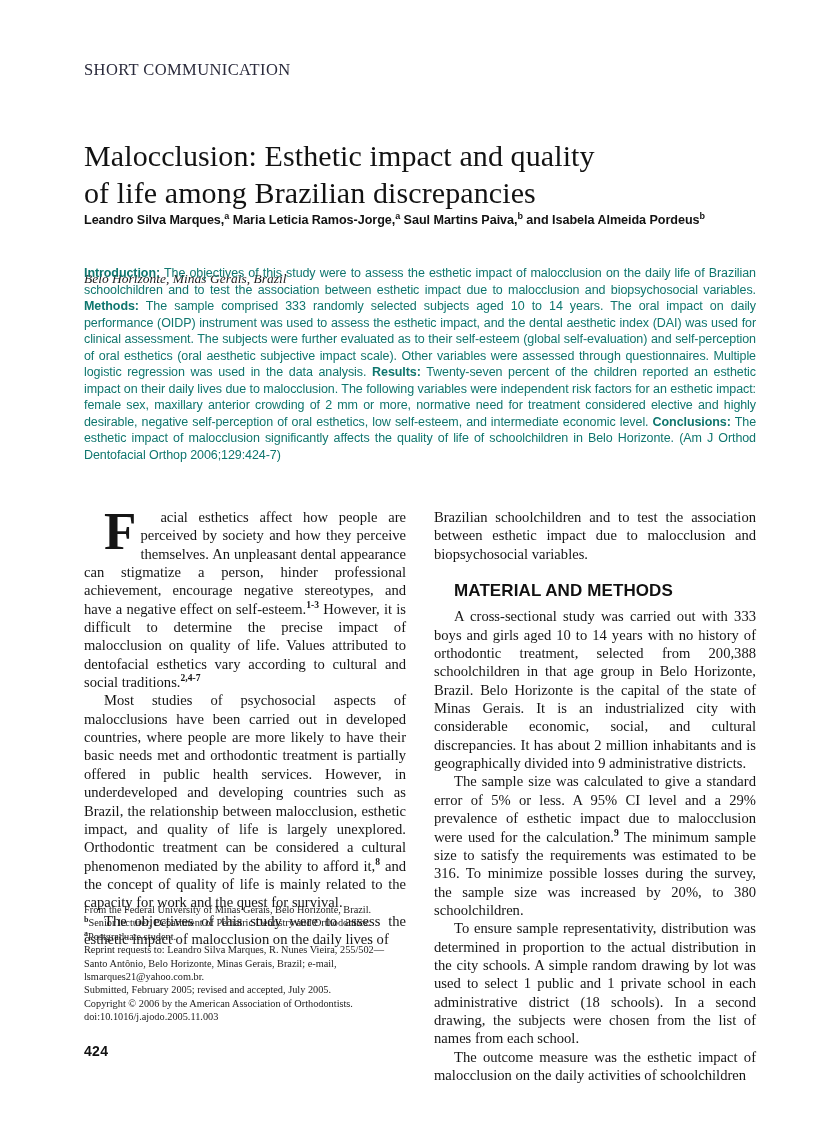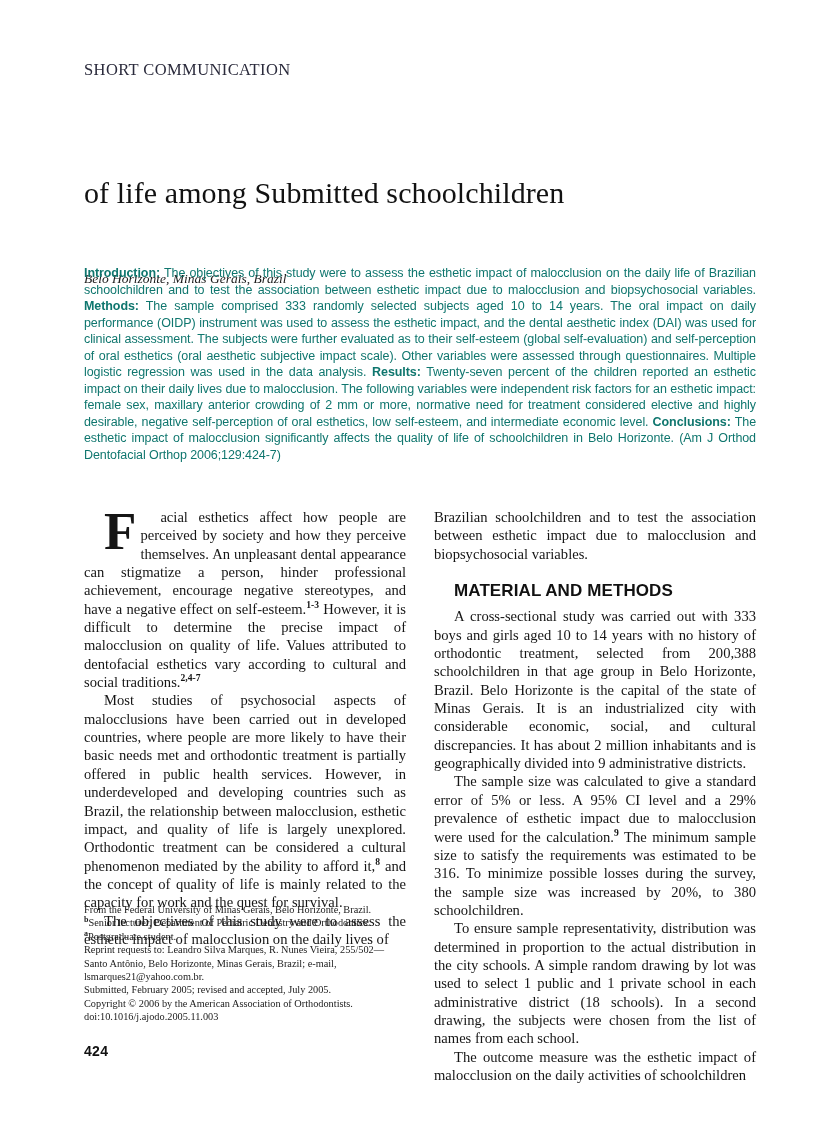--- a/index.html
+++ b/index.html
@@ -174,24 +174,25 @@
   }
 </style>
 </head>
 <body>
 
 <div class="page">
 
   <div class="running-head">SHORT COMMUNICATION</div>
 
   <h1 class="title">
-    <br>
-    <span>of life among Submitted schoolchildren</span>
+    <span>Malocclusion: Esthetic impact and quality</span><br>
+    <span>of life among Brazilian discrepancies</span>
   </h1>
 
+  <div class="authors">Leandro Silva Marques,<sup>a</sup> Maria Leticia Ramos-Jorge,<sup>a</sup> Saul Martins Paiva,<sup>b</sup> and Isabela Almeida Pordeus<sup>b</sup></div>
 
   <div class="affil-city">Belo Horizonte, Minas Gerais, Brazil</div>
 
   <div class="abstract"><b>Introduction:</b> The objectives of this study were to assess the esthetic impact of malocclusion on the daily life of Brazilian schoolchildren and to test the association between esthetic impact due to malocclusion and biopsychosocial variables. <b>Methods:</b> The sample comprised 333 randomly selected subjects aged 10 to 14 years. The oral impact on daily performance (OIDP) instrument was used to assess the esthetic impact, and the dental aesthetic index (DAI) was used for clinical assessment. The subjects were further evaluated as to their self-esteem (global self-evaluation) and self-perception of oral esthetics (oral aesthetic subjective impact scale). Other variables were assessed through questionnaires. Multiple logistic regression was used in the data analysis. <b>Results:</b> Twenty-seven percent of the children reported an esthetic impact on their daily lives due to malocclusion. The following variables were independent risk factors for an esthetic impact: female sex, maxillary anterior crowding of 2 mm or more, normative need for treatment considered elective and highly desirable, negative self-perception of oral esthetics, low self-esteem, and intermediate economic level. <b>Conclusions:</b> The esthetic impact of malocclusion significantly affects the quality of life of schoolchildren in Belo Horizonte. (Am J Orthod Dentofacial Orthop 2006;129:424-7)</div>
 
   <div class="col col-left">
     <p class="dropcap">Facial esthetics affect how people are perceived by society and how they perceive themselves. An unpleasant dental appearance can stigmatize a person, hinder professional achievement, encourage negative stereotypes, and have a negative effect on self-esteem.<sup>1-3</sup> However, it is difficult to determine the precise impact of malocclusion on quality of life. Values attributed to dentofacial esthetics vary according to cultural and social traditions.<sup>2,4-7</sup></p>
     <p>Most studies of psychosocial aspects of malocclusions have been carried out in developed countries, where people are more likely to have their basic needs met and orthodontic treatment is partially offered in public health services. However, in underdeveloped and developing countries such as Brazil, the relationship between malocclusion, esthetic impact, and quality of life is largely unexplored. Orthodontic treatment can be considered a cultural phenomenon mediated by the ability to afford it,<sup>8</sup> and the concept of quality of life is mainly related to the capacity for work and the quest for survival.</p>
     <p>The objectives of this study were to assess the esthetic impact of malocclusion on the daily lives of</p>
   </div>

